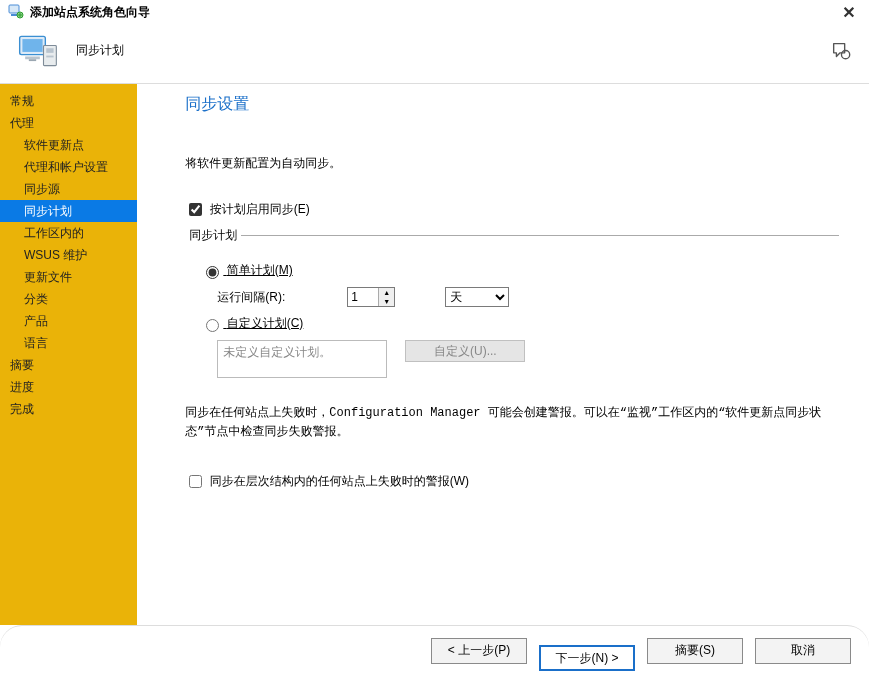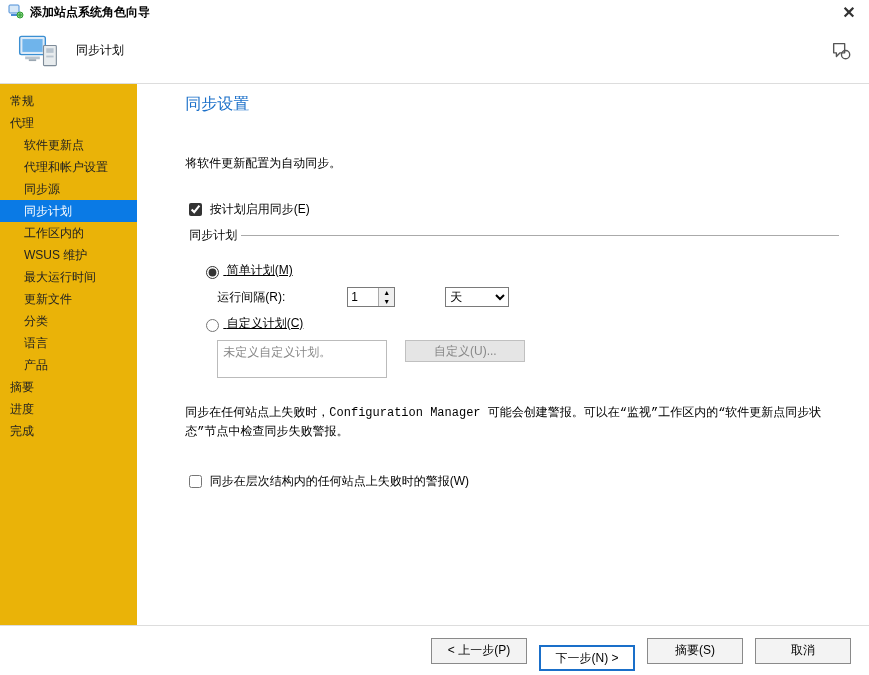--- a/index.html
+++ b/index.html
@@ -155,20 +155,21 @@
   }
   .alert-row { margin-top: 30px; }
   .footer {
     height: 50px;
     border-top: 1px solid #ddd;
     display: flex;
     align-items: center;
     justify-content: flex-end;
     padding: 0 18px;
     gap: 12px;
+    border-radius: 22px;
   }
   .footer button {
     min-width: 96px; height: 26px;
     border: 1px solid #8a8a8a;
     background: #f3f3f3;
     font-size: 12px;
     cursor: pointer;
   }
   .footer button.primary {
     border: 2px solid #1a6fc9;
@@ -222,25 +223,24 @@
 <div class="body">
   <div class="sidebar" id="sidebar">
       <div class="nav-item">常规</div>
       <div class="nav-item">代理</div>
       <div class="nav-item level2">软件更新点</div>
       <div class="nav-item level2">代理和帐户设置</div>
       <div class="nav-item level2">同步源</div>
       <div class="nav-item level2 selected">同步计划</div>
       <div class="nav-item level2">工作区内的</div>
       <div class="nav-item level2">WSUS 维护</div>
-      <div class="nav-item level2">最大运行时间</div>
       <div class="nav-item level2">更新文件</div>
       <div class="nav-item level2">分类</div>
+      <div class="nav-item level2">产品</div>
       <div class="nav-item level2">语言</div>
-      <div class="nav-item level2">产品</div>
       <div class="nav-item">摘要</div>
       <div class="nav-item">进度</div>
       <div class="nav-item">完成</div>
     </div>
 
   <div class="content">
     <h1>同步设置</h1>
 
     <div class="desc">将软件更新配置为自动同步。</div>
 

